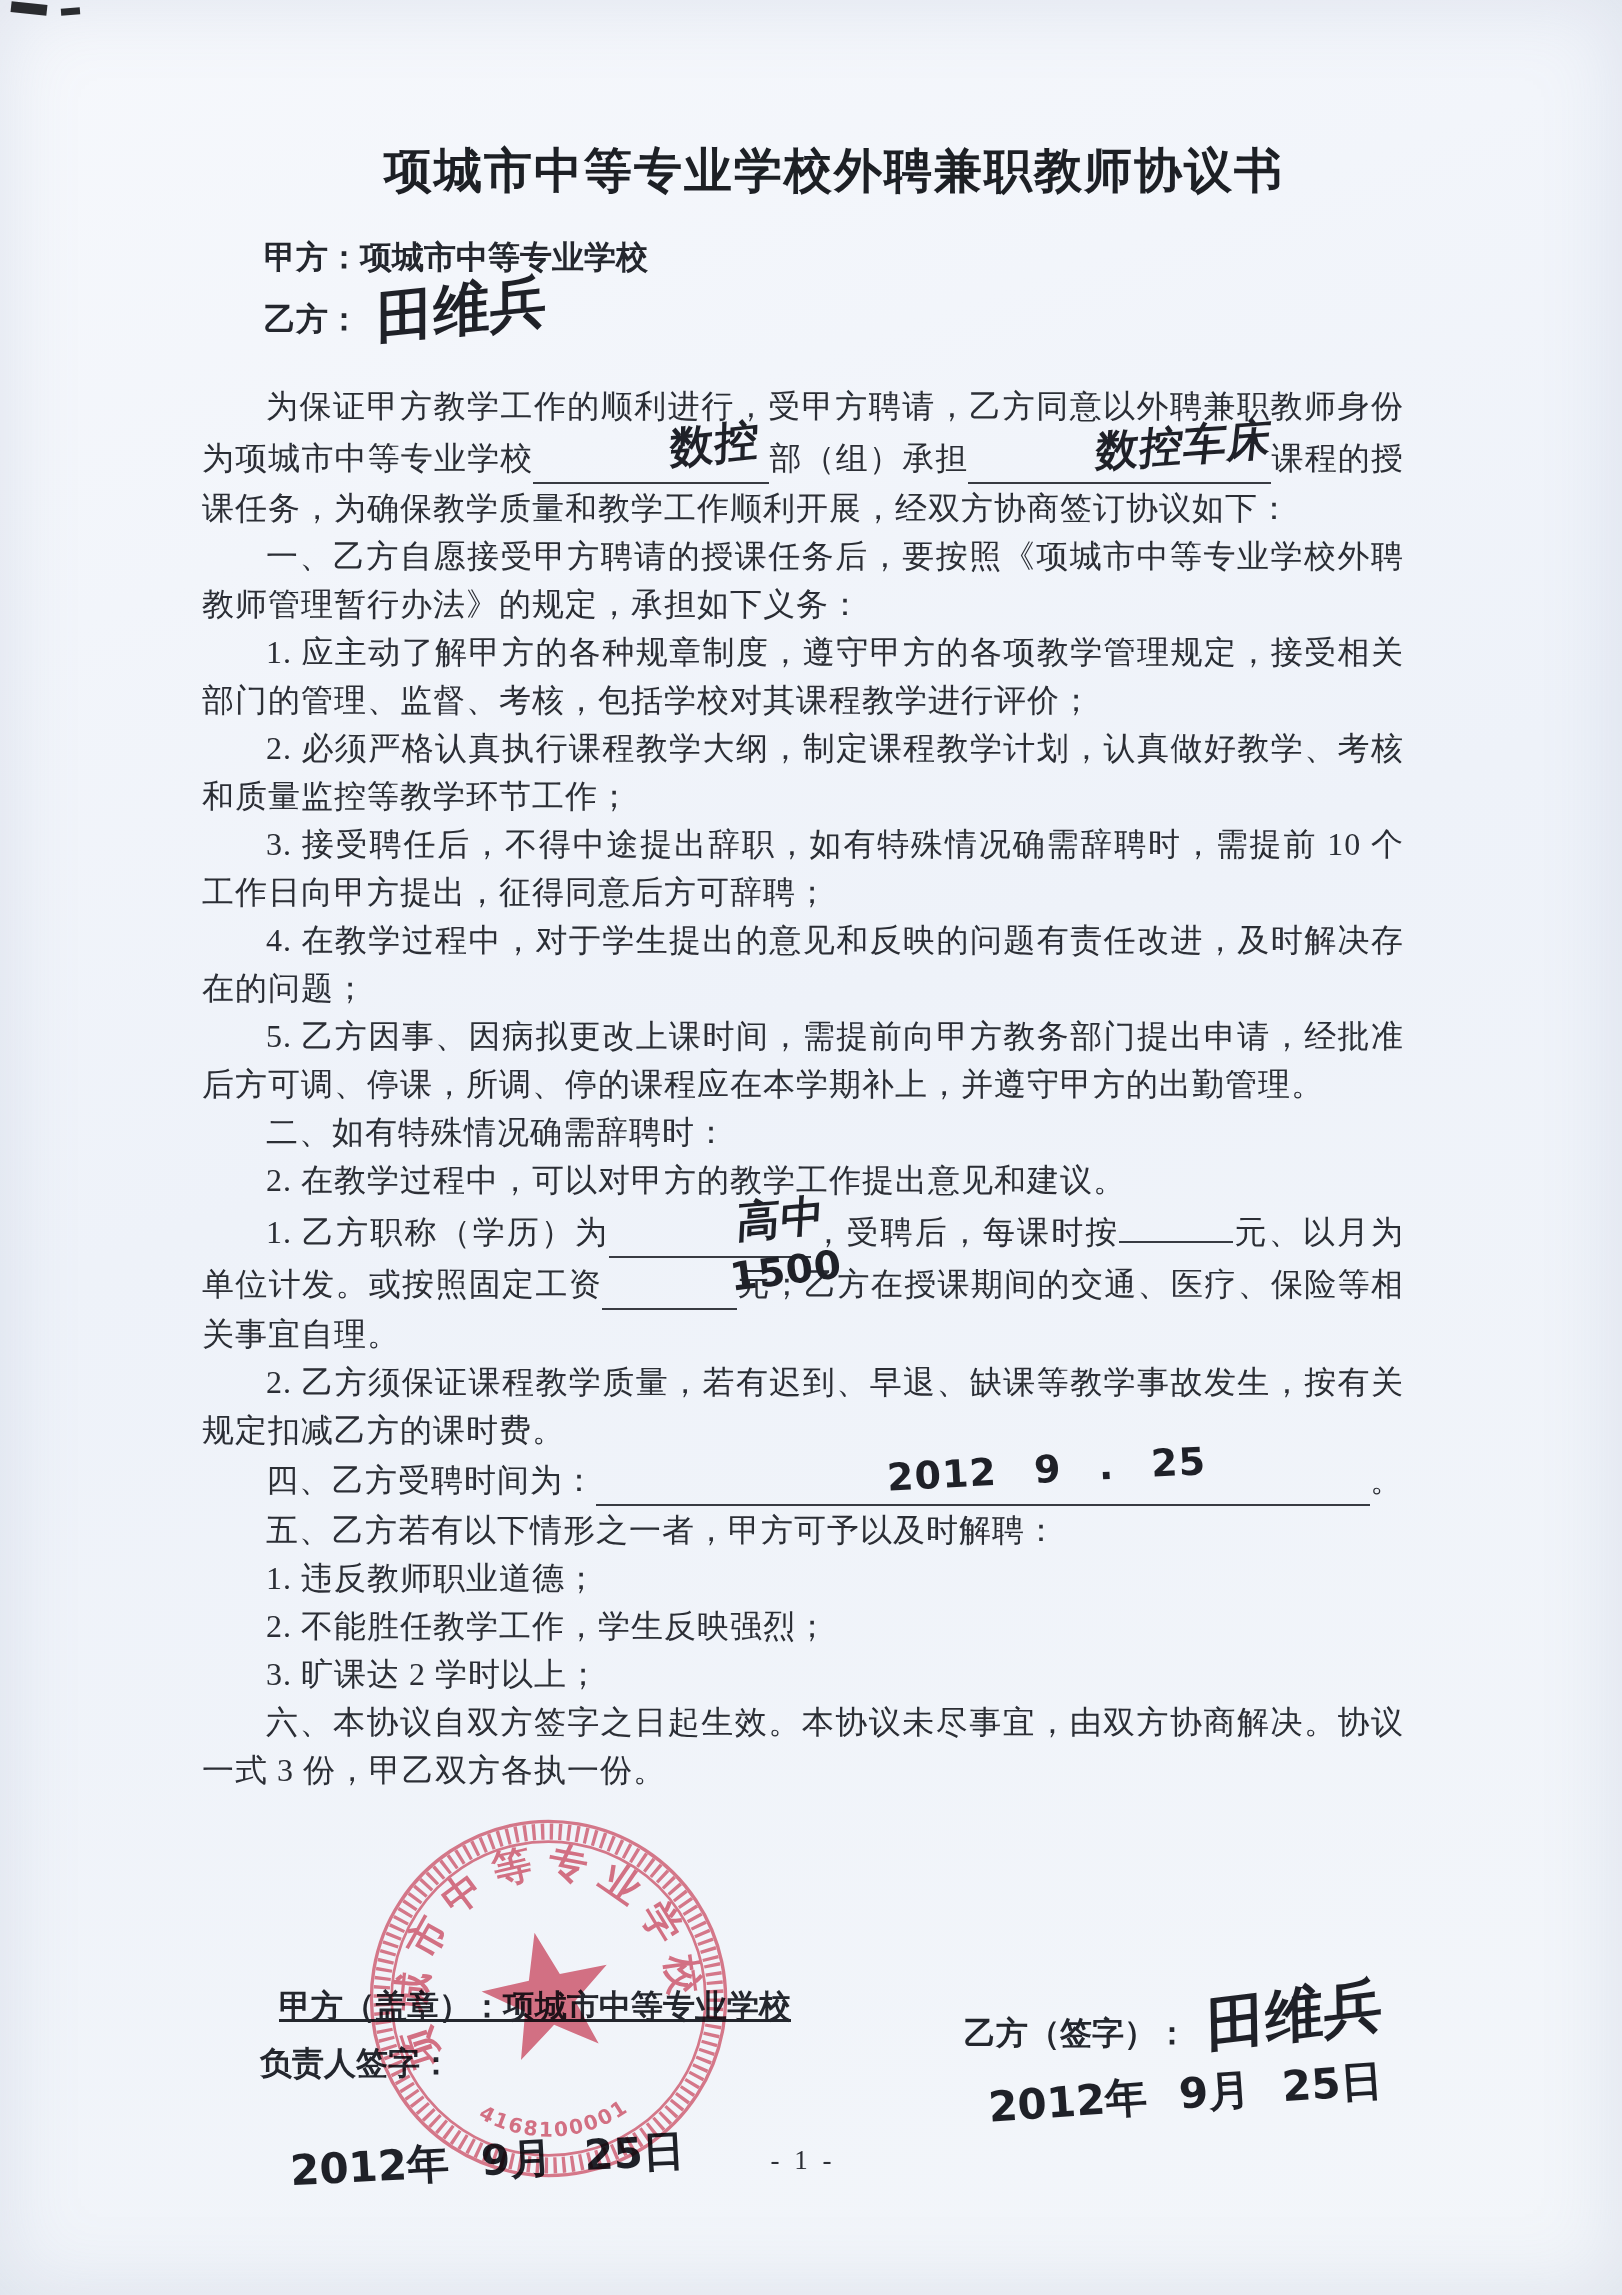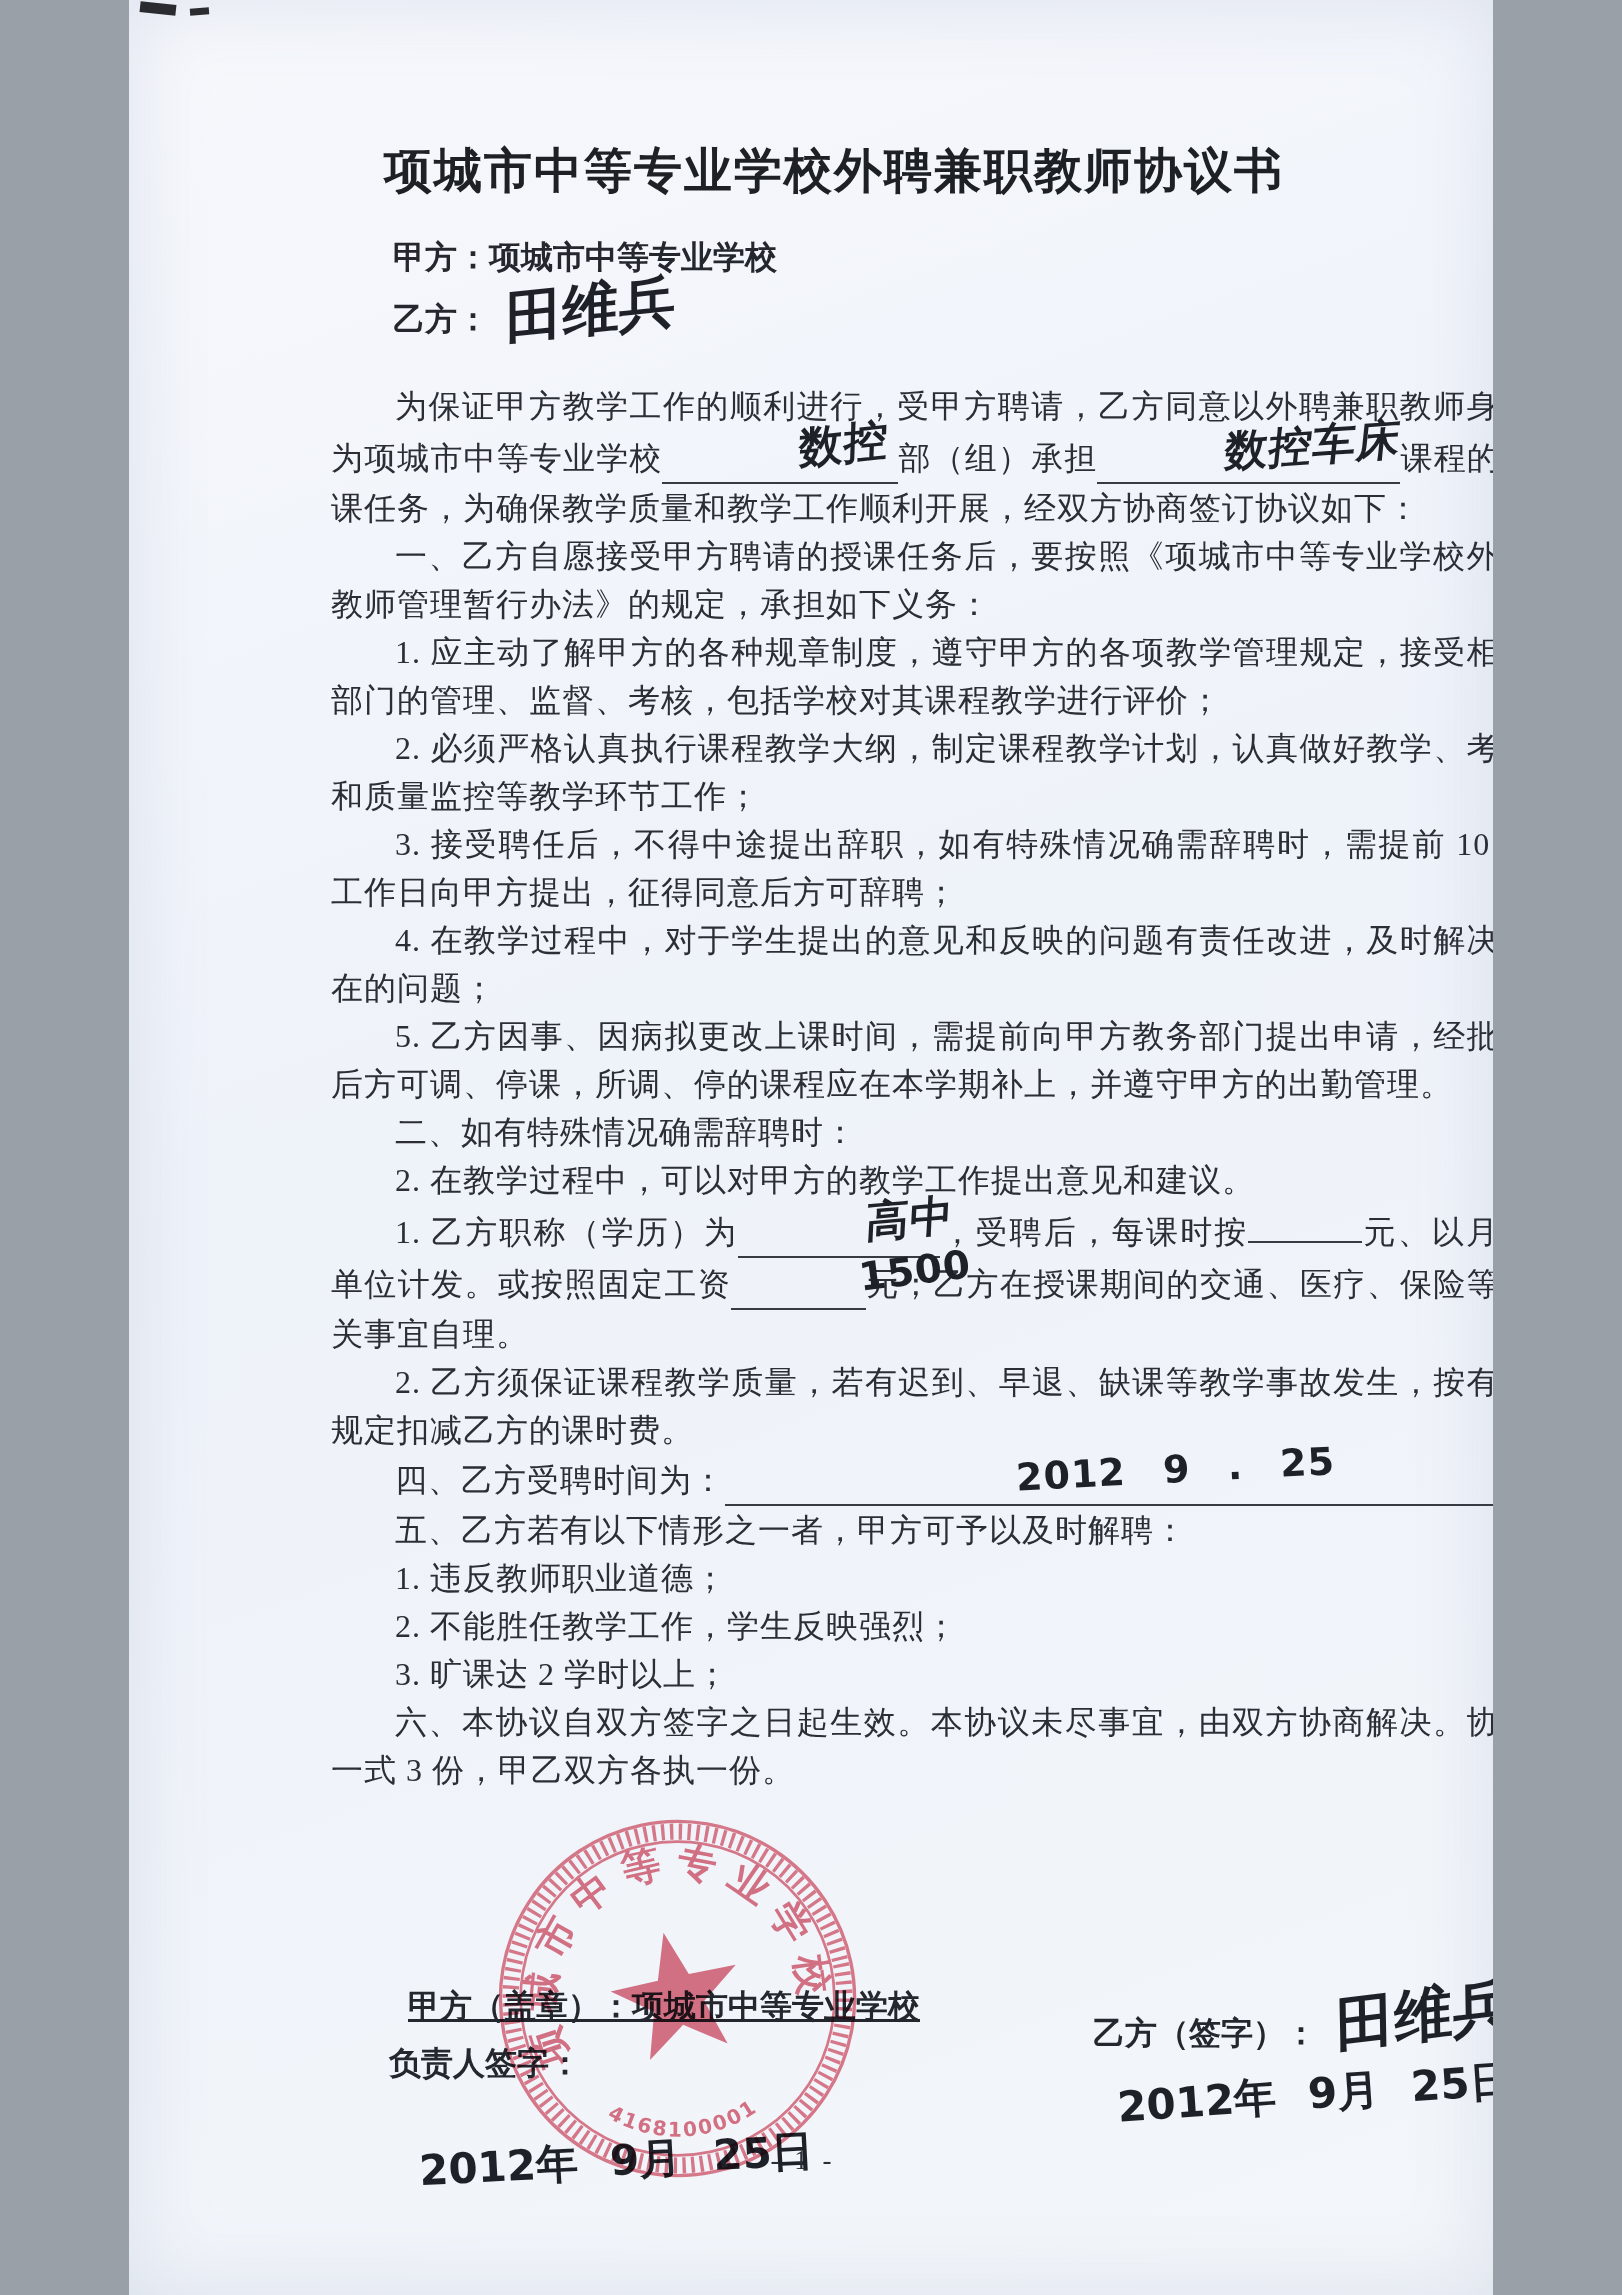--- a/index.html
+++ b/index.html
@@ -1,18 +1,18 @@
 <!DOCTYPE html>
 <html style="font-size:10.8px"><head>
 <meta charset="utf-8">
 <style>
   html,body{margin:0;padding:0;background:#9aa0a8;}
   .page{
     position:relative;
-    width:1364px;height:2295px;
+    width:1622px;height:2295px;
     margin:0 auto;
     background:linear-gradient(160deg,#f6f8fc 0%,#eef2f9 45%,#f3f6fa 100%);
     box-shadow:inset 0 0 81px rgba(120,140,170,.18);
     font-family:"Liberation Serif", serif;
     color:#2b2e35;
     overflow:hidden;
   }
   .artifact{position:absolute;background:#15161a;opacity:.9;}
   .a1{left:10.8px;top:2.7px;width:36px;height:10.8px;transform:rotate(6deg);}
   .a2{left:61px;top:8px;width:19px;height:7.4px;transform:rotate(-4deg);}

